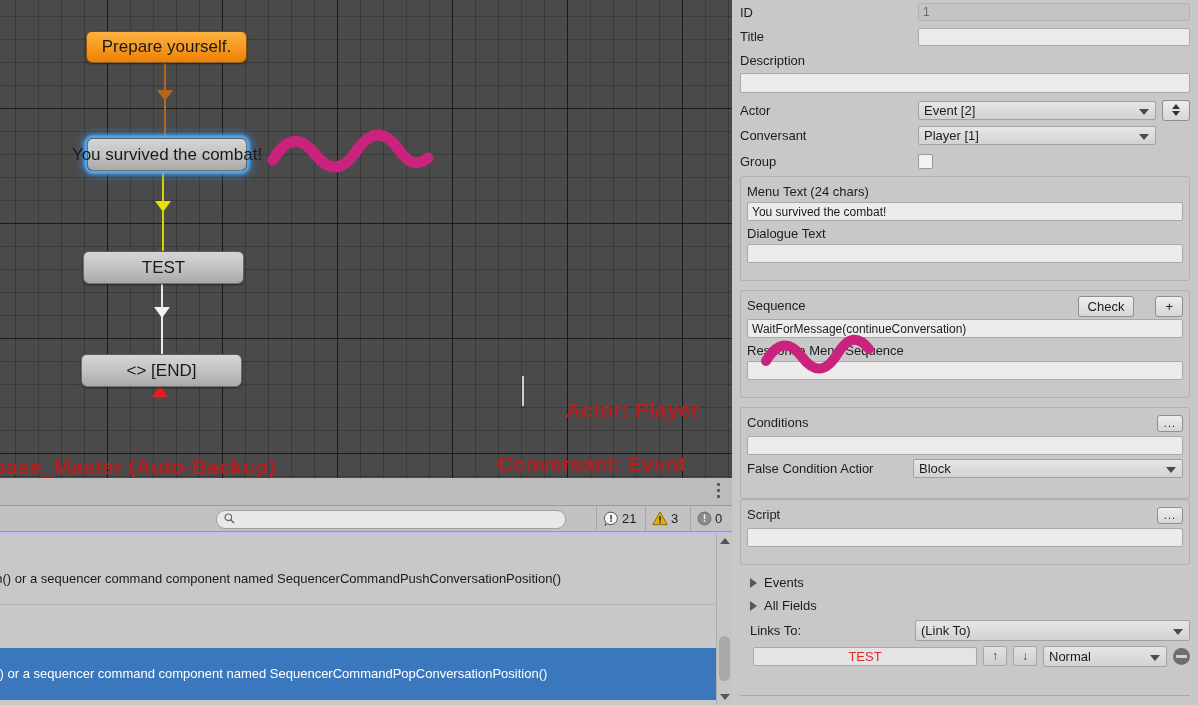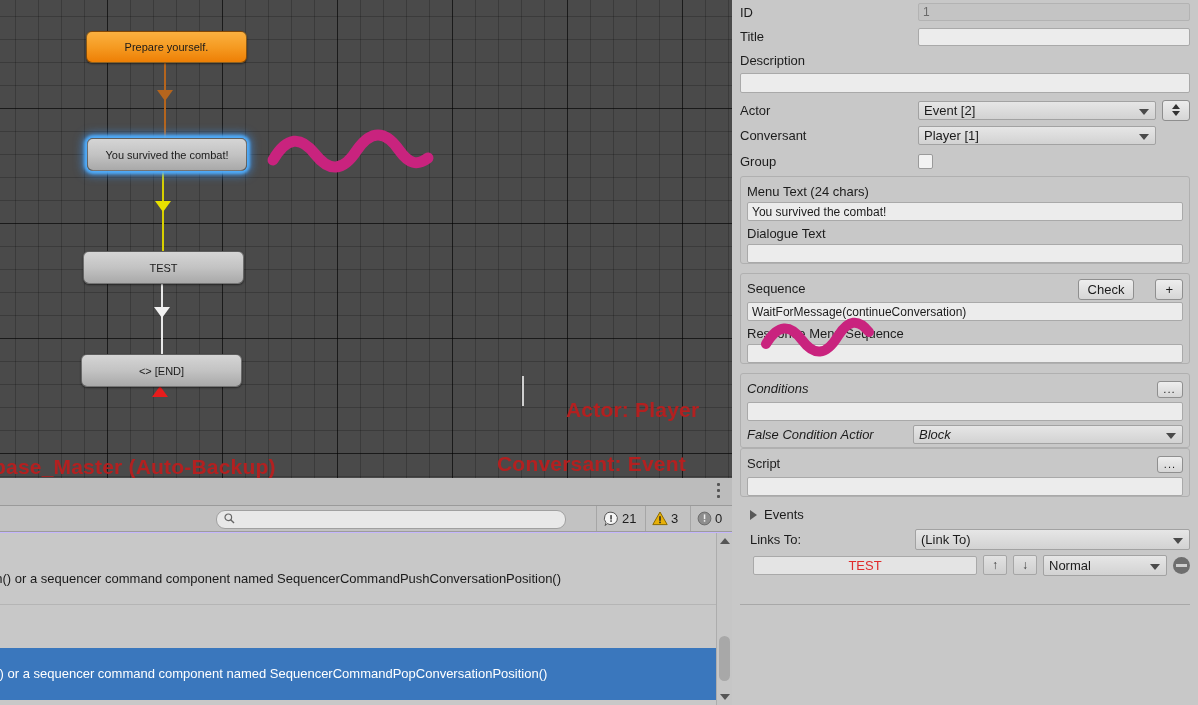--- a/index.html
+++ b/index.html
@@ -22,21 +22,21 @@
       linear-gradient(to bottom, rgba(0,0,0,0.55) 1px, transparent 1px);
     background-size: 23px 23px, 23px 23px, 115px 115px, 115px 115px;
     background-position: -8px -7px, -8px -7px, -8px -7px, -8px -7px;
     overflow: hidden;
   }
 
   .node {
     position: absolute;
     border-radius: 6px;
     display: flex; align-items: center; justify-content: center;
-    font-size: 11px; color: #1a1a1a;
+    font-size: 17px; color: #1a1a1a;
     text-align: left;
     border: 1px solid rgba(0,0,0,0.45);
     box-shadow: 0 1px 2px rgba(0,0,0,0.5);
     white-space: nowrap;
   }
   .node.orange {
     background: linear-gradient(to bottom, #ffb council, #f7a33a 0%, #f08a15 60%, #ec7d06 100%);
     background: linear-gradient(to bottom, #fbb040 0%, #f59b22 50%, #ee7f05 100%);
   }
   .node.grey {
@@ -172,21 +172,21 @@
   }
   .stepper .u { width:0;height:0;border-left:4px solid transparent;border-right:4px solid transparent;border-bottom:5px solid #333; }
   .stepper .d { width:0;height:0;border-left:4px solid transparent;border-right:4px solid transparent;border-top:5px solid #333; }
   .checkbox {
     width: 15px; height: 15px; background: #f2f2f2;
     border: 1px solid #9a9a9a; border-radius: 2px;
   }
   .group-box {
     border: 1px solid #b0b0b0; border-radius: 3px;
     background: #c8c8c8;
-    padding: 5px 6px 0 6px;
+    padding: 5px 6px 17px 6px;
     margin-top: 6px;
   }
   .group-box .ghdr { display: flex; align-items: center; justify-content: space-between; height: 20px; }
   .sub-lbl { font-size: 13px; line-height: 20px; }
   .btn {
     background: linear-gradient(to bottom,#eee,#d6d6d6);
     border: 1px solid #8f8f8f; border-radius: 3px;
     font-size: 13px; color: #1c1c1c;
     padding: 1px 9px; line-height: 17px;
   }
@@ -387,21 +387,21 @@
       </div>
       <div class="wide-field" style="margin-top:3px;">WaitForMessage(continueConversation)</div>
       <div class="sub-lbl" style="margin-top:3px;">Response Menu Sequence</div>
       <div class="wide-field"></div>
 
       <svg class="squiggle" style="left:18px;top:42px;width:160px;height:45px;">
         <path d="M7,28 C19,8 31,8 43,24 C55,40 67,40 79,20 C89,4 99,2 110,16" stroke="#c9237e" stroke-width="10" fill="none" stroke-linecap="round"></path>
       </svg>
     </div>
 
-    <div class="group-box" style="margin-top:9px;font-style:italic;">
+    <div class="group-box" style="margin-top:9px;">
       <div class="ghdr">
         <span class="sub-lbl">Conditions</span>
         <span class="btn sm">...</span>
       </div>
       <div class="wide-field" style="margin-top:3px;"></div>
       <div class="row" style="height:26px;">
         <div class="lbl" style="flex:0 0 166px;width:166px;">False Condition Actior</div>
         <div class="dropdown">
           <span>Block</span>
           <span class="caret"></span>
@@ -414,20 +414,24 @@
         <span class="sub-lbl">Script</span>
         <span class="btn sm">...</span>
       </div>
       <div class="wide-field" style="margin-top:3px;"></div>
     </div>
 
     <div class="foldout" style="margin-top:6px;">
       <span class="tri"></span>
       <span>Events</span>
     </div>
+    <div class="foldout">
+      <span class="tri"></span>
+      <span>All Fields</span>
+    </div>
 
     <div class="row" style="height:26px;padding-left:10px;">
       <div class="lbl" style="flex:0 0 165px;width:165px;">Links To:</div>
       <div class="dropdown" style="height:21px;line-height:19px;">
         <span>(Link To)</span>
         <span class="caret" style="top:8px;"></span>
       </div>
     </div>
 
     <div class="link-row" style="padding-left:13px;">

